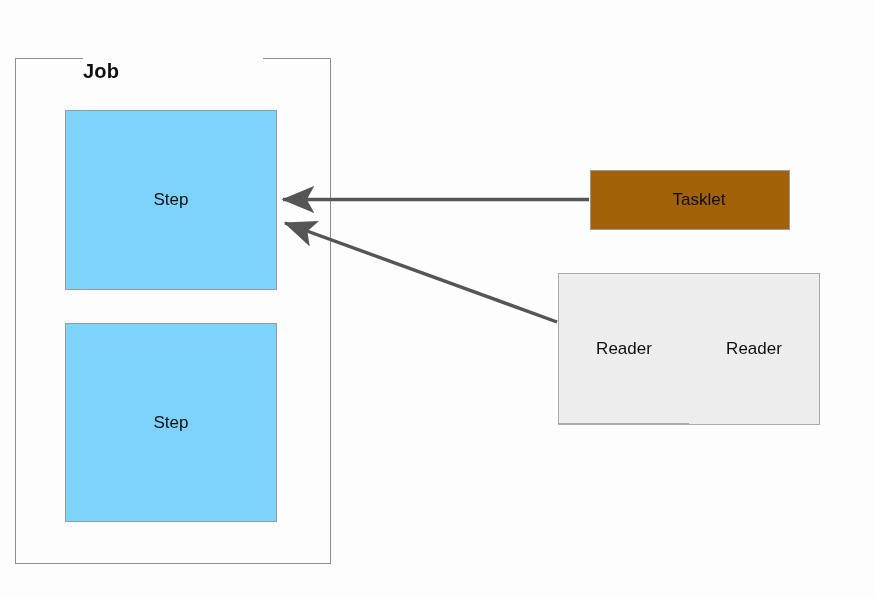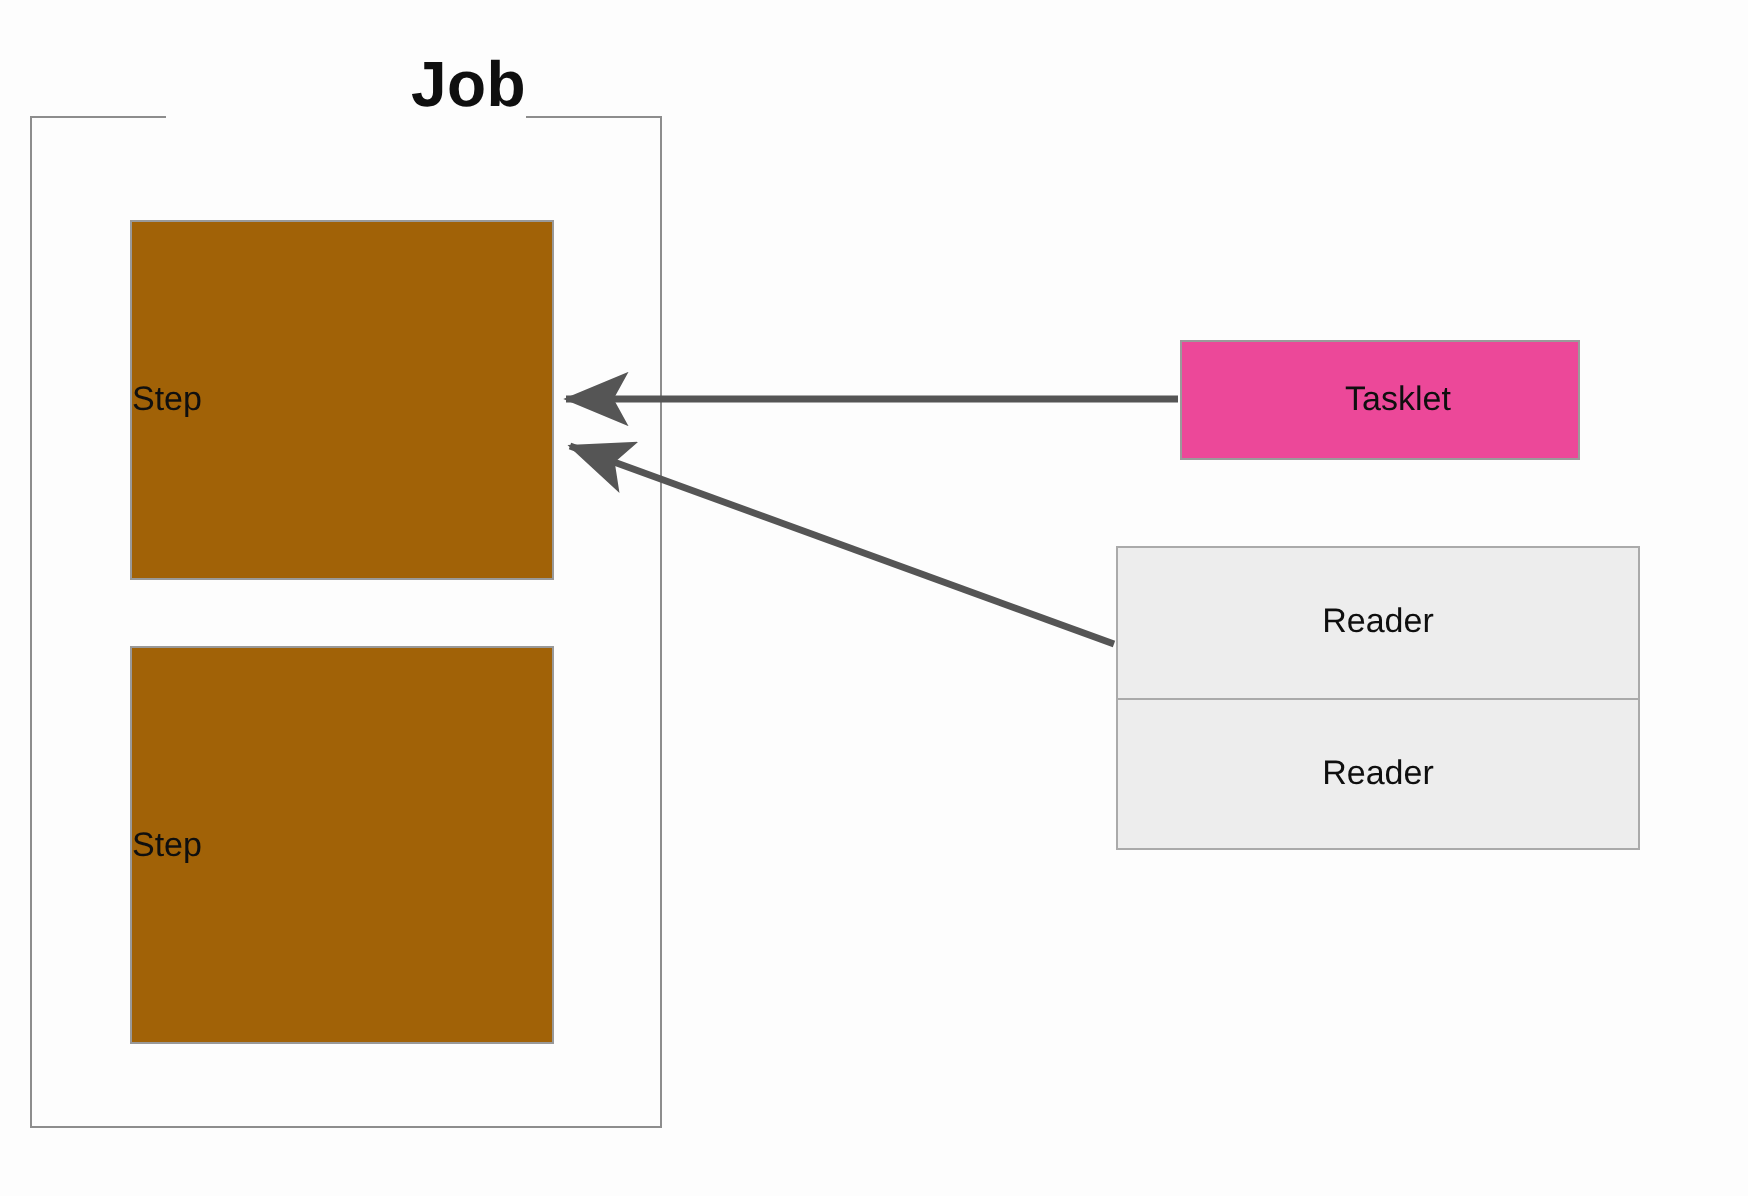--- a/index.html
+++ b/index.html
@@ -34,55 +34,55 @@
     position: absolute;
     left: 83px;
     top: 51px;
     width: 180px;
     height: 16px;
     background: #fdfdfd;
   }
   .job-title {
     position: absolute;
     left: 83px;
-    top: 28px;
+    top: 57px;
     width: 180px;
-    text-align: right;
-    font-size: 32px;
+    text-align: left;
+    font-size: 20px;
     font-weight: bold;
     color: #0f0f0f;
     letter-spacing: 0.2px;
     line-height: 28px;
   }
   
   .step-box {
     position: absolute;
     box-sizing: border-box;
-    background: #a16207;
+    background: #7dd3fc;
     border: 1.4px solid #999999;
     display: flex;
     align-items: center;
-    justify-content: flex-start;
+    justify-content: center;
   }
   .step-box .step-label {
     font-size: 17px;
     color: #0f0f0f;
   }
   #step-1 { left: 65px;  top: 110px; width: 212px; height: 180px; }
   #step-2 { left: 65px;  top: 323px; width: 212px; height: 199px; }
 
   
   .tasklet-box {
     position: absolute;
     left: 590px;
     top: 170px;
     width: 200px;
     height: 60px;
     box-sizing: border-box;
-    background: #ec4899;
+    background: #a16207;
     border: 1.4px solid #9a9a9a;
     display: flex;
     align-items: center;
     justify-content: center;
     padding-left: 18px;
   }
   .tasklet-box .tasklet-label {
     font-size: 17px;
     color: #0f0f0f;
   }
@@ -90,21 +90,21 @@
   .chunk-stack {
     position: absolute;
     left: 558px;
     top: 273px;
     width: 262px;
     height: 152px;
     box-sizing: border-box;
     background: #ededed;
     border: 1.3px solid #aaaaaa;
     display: flex;
-    flex-direction: column;
+    flex-direction: row;
   }
   .chunk-row {
     flex: 1 1 0;
     display: flex;
     align-items: center;
     justify-content: center;
     box-sizing: border-box;
     border-bottom: 1.3px solid #aaaaaa;
     font-size: 17px;
     color: #0f0f0f;

